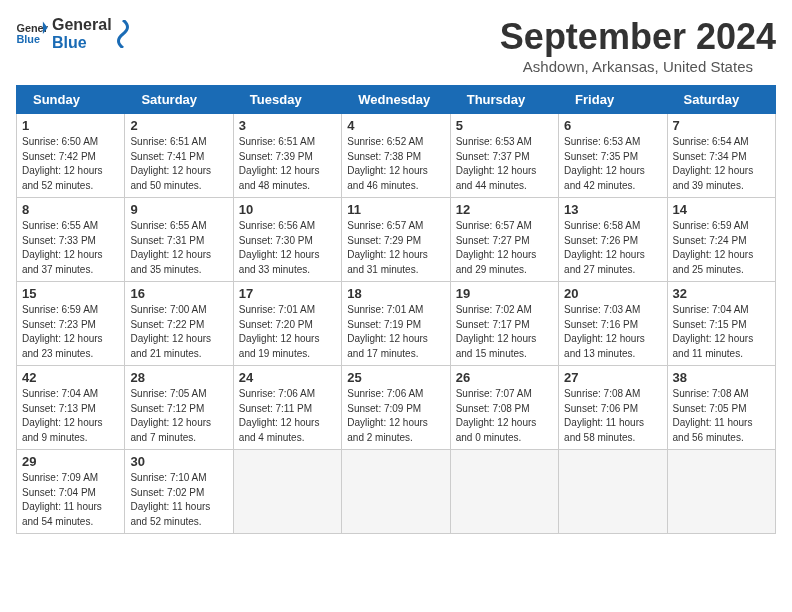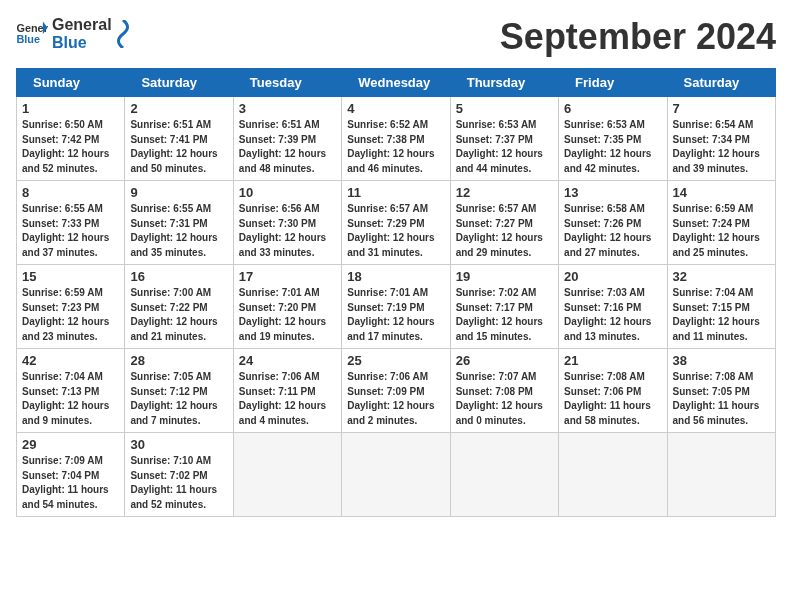--- a/index.html
+++ b/index.html
@@ -64,21 +64,20 @@
     }
     .day-num {
       font-size: 13px;
       font-weight: bold;
       margin-bottom: 2px;
     }
     .day-info {
       font-size: 10px;
       line-height: 1.45;
       color: #333;
-      font-weight: bold;
     }
   </style>
 </head>
 <body>
 
 <div class="header-section">
   <div class="logo">
     <svg class="logo-icon" viewBox="0 0 40 36" xmlns="http://www.w3.org/2000/svg">
       <text x="0" y="16" font-size="14" font-weight="bold" fill="#333">General</text>
       <text x="0" y="30" font-size="14" font-weight="bold" fill="#1a6bb5">Blue</text>
@@ -87,20 +86,21 @@
     <div style="display:flex;flex-direction:column;line-height:1.1;margin-left:2px;">
       <span style="font-size:16px;font-weight:bold;color:#333;">General</span>
       <span style="font-size:16px;font-weight:bold;color:#1a6bb5;">Blue</span>
     </div>
     <svg width="18" height="28" viewBox="0 0 18 28" style="margin-left:2px;">
       <path d="M9,0 Q18,7 9,14 Q0,21 9,28" stroke="#1a6bb5" stroke-width="3" fill="none"></path>
     </svg>
   </div>
   <div class="title-block">
     <div class="month-title">September 2024</div>
+    <div class="location-title">Ashdown, Arkansas, United States</div>
   </div>
 </div>
 
 <table>
   <thead>
     <tr>
       <th>Sunday</th>
       <th>Saturday</th>
       <th>Tuesday</th>
       <th>Wednesday</th>
@@ -319,21 +319,21 @@
   </td>
         <td>
     <div class="day-num">26</div>
     <div class="day-info">
       Sunrise: 7:07 AM<br>
       Sunset: 7:08 PM<br>
       Daylight: 12 hours and 0 minutes.
     </div>
   </td>
         <td>
-    <div class="day-num">21</div>
+    <div class="day-num">27</div>
     <div class="day-info">
       Sunrise: 7:08 AM<br>
       Sunset: 7:06 PM<br>
       Daylight: 11 hours and 58 minutes.
     </div>
   </td>
         <td>
     <div class="day-num">38</div>
     <div class="day-info">
       Sunrise: 7:08 AM<br>

